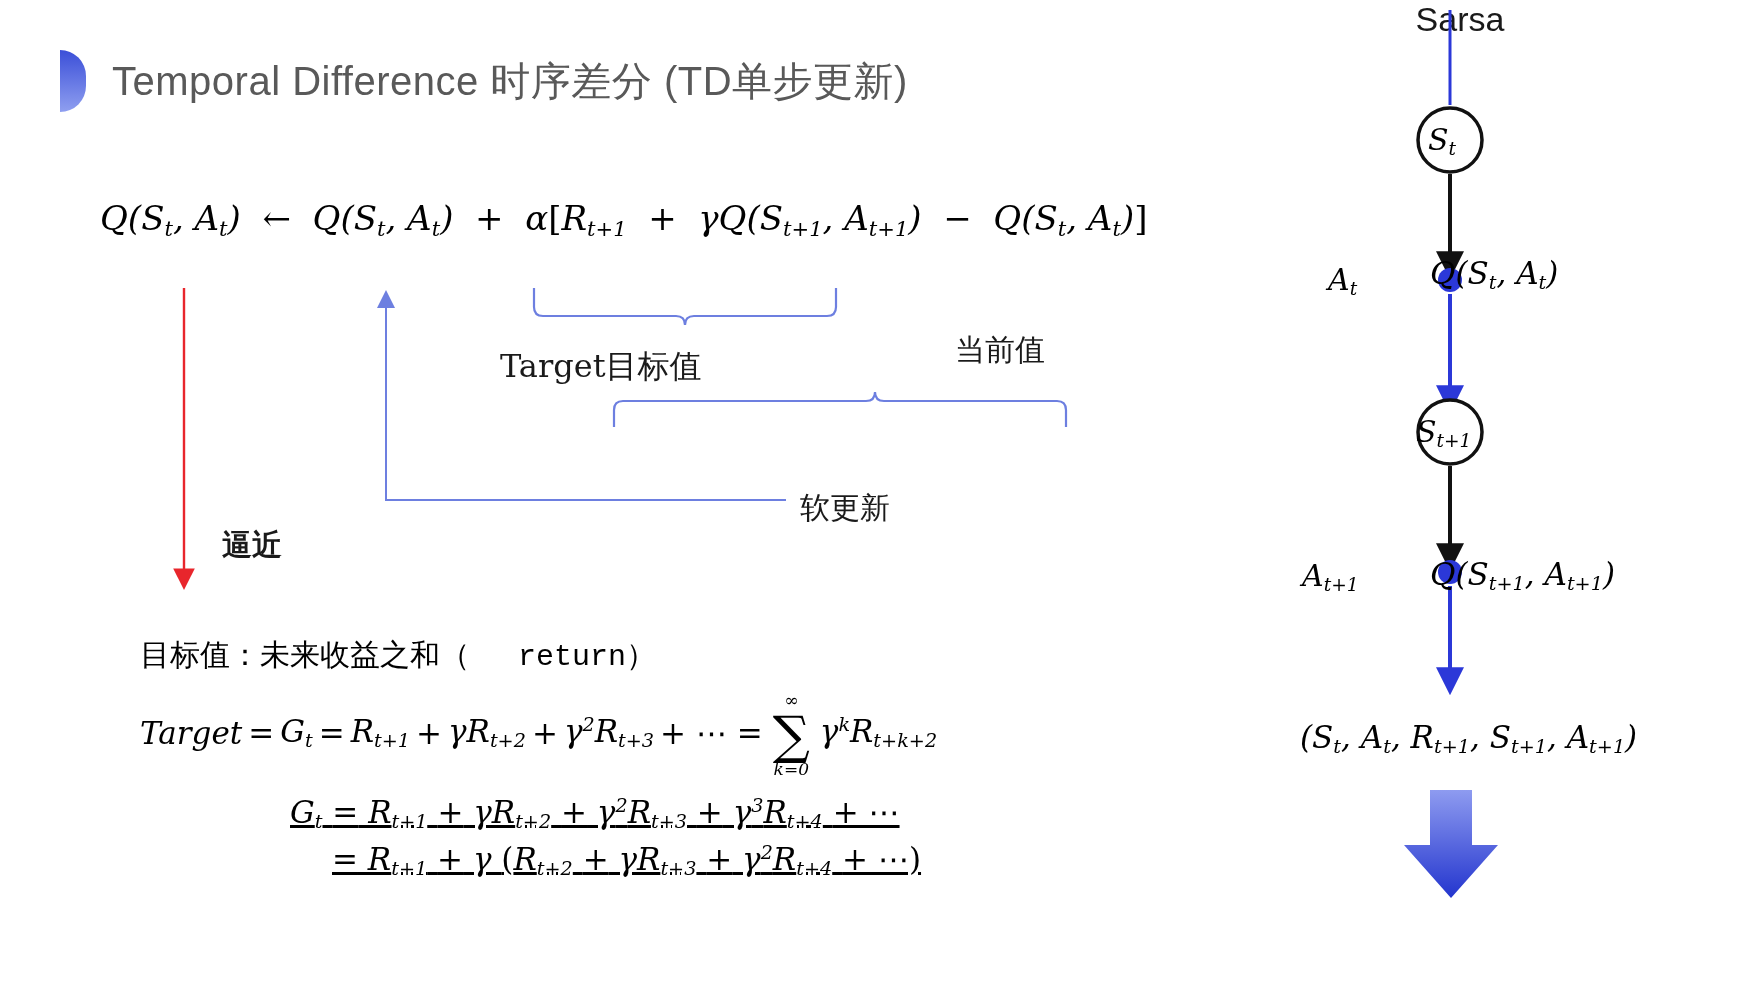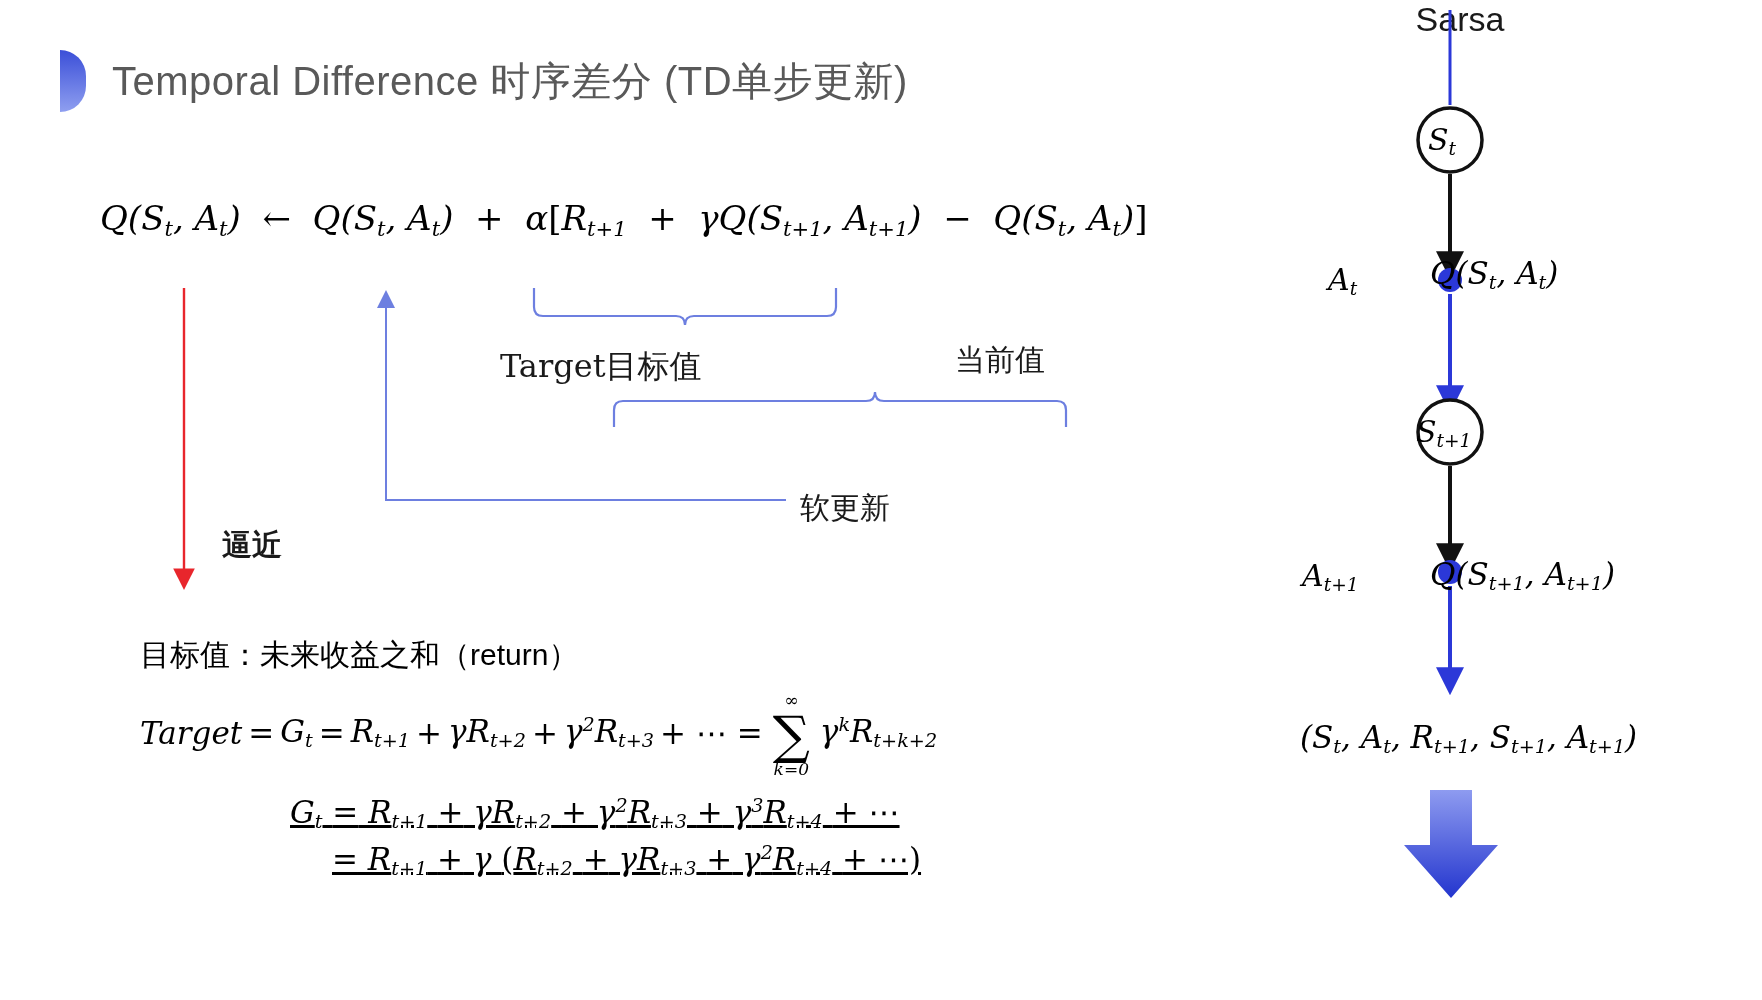--- a/index.html
+++ b/index.html
@@ -84,42 +84,43 @@
   #label-target {
     left: 500px;
     top: 345px;
     font-size: 32px;
   }
   #label-target .tg {
     font-family: "DejaVu Serif", "Liberation Serif", serif;
   }
   #label-current {
     left: 955px;
-    top: 340px;
+    top: 330px;
   }
   #label-soft {
     left: 800px;
     top: 488px;
   }
   #label-approach {
     left: 222px;
     top: 525px;
     font-weight: bold;
   }
 
   
   #target-heading {
     position: absolute;
     left: 140px;
     top: 635px;
     font-size: 30px;
     white-space: nowrap;
   }
   #target-heading .en {
-    font-family: Liberation Sans, sans-serif;
+    font-family: Liberation Mono, monospace;
+    margin-left: 48px;
   }
 
   #return-formula {
     position: absolute;
     left: 140px;
     top: 690px;
     font-size: 31px;
     white-space: nowrap;
     display: flex;
     align-items: center;

